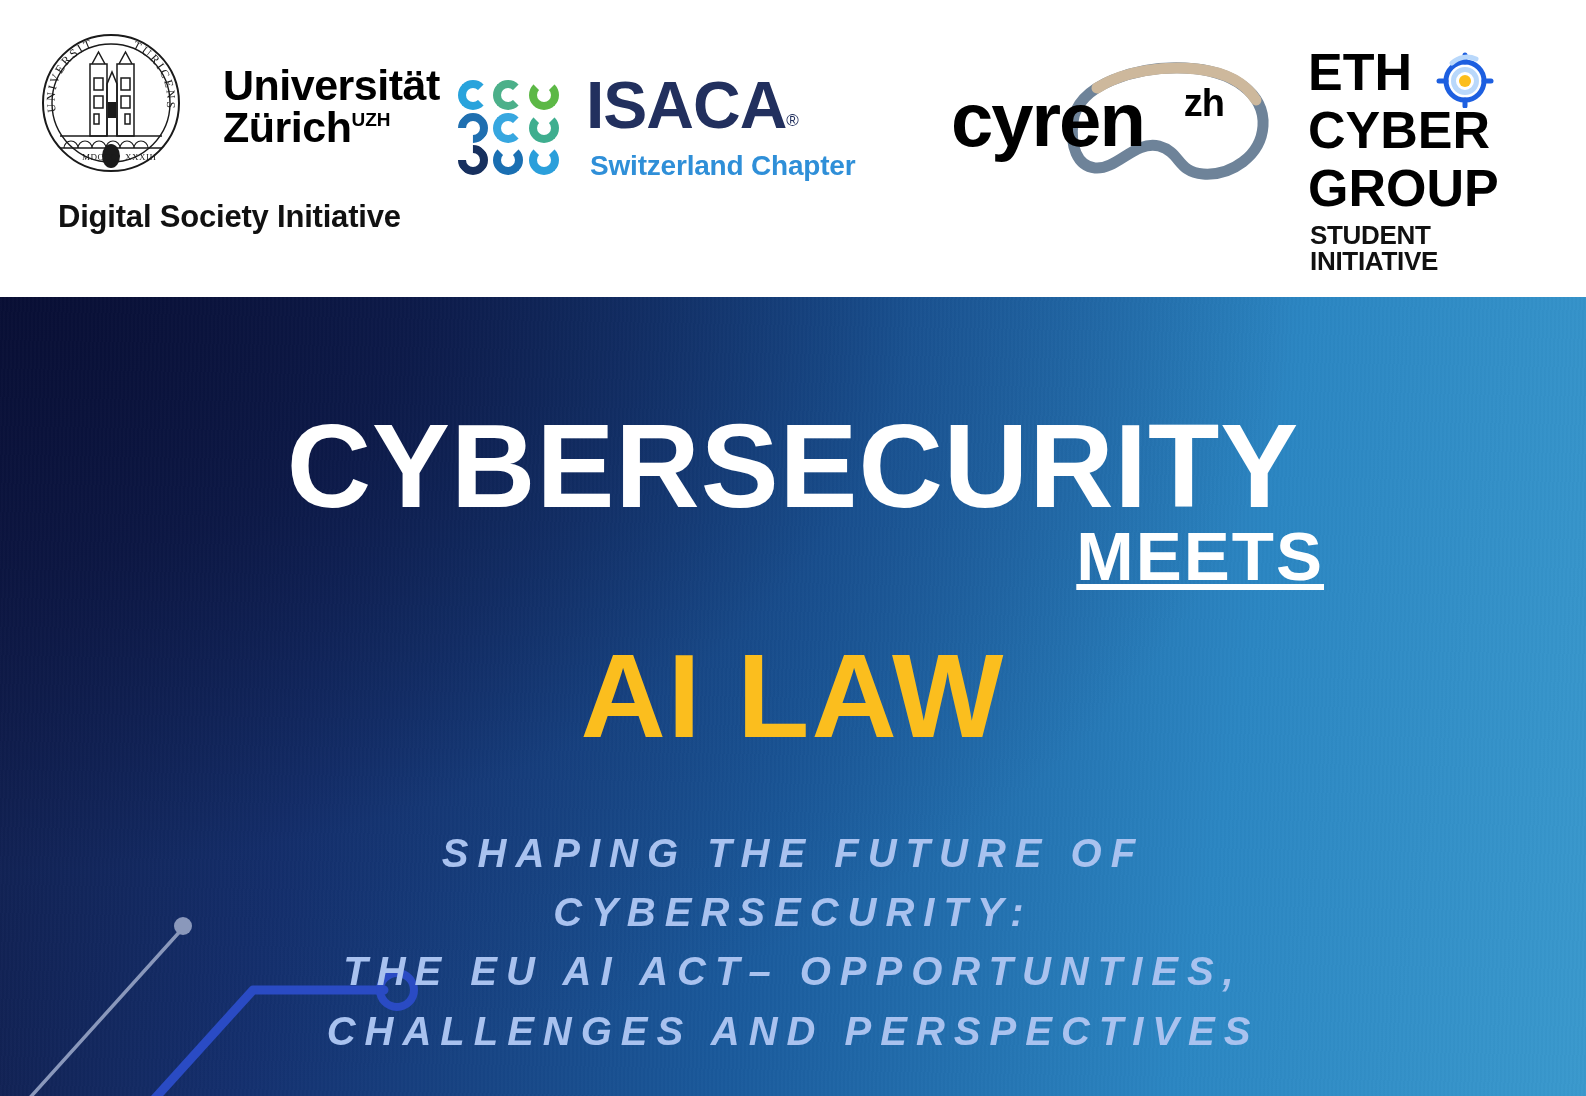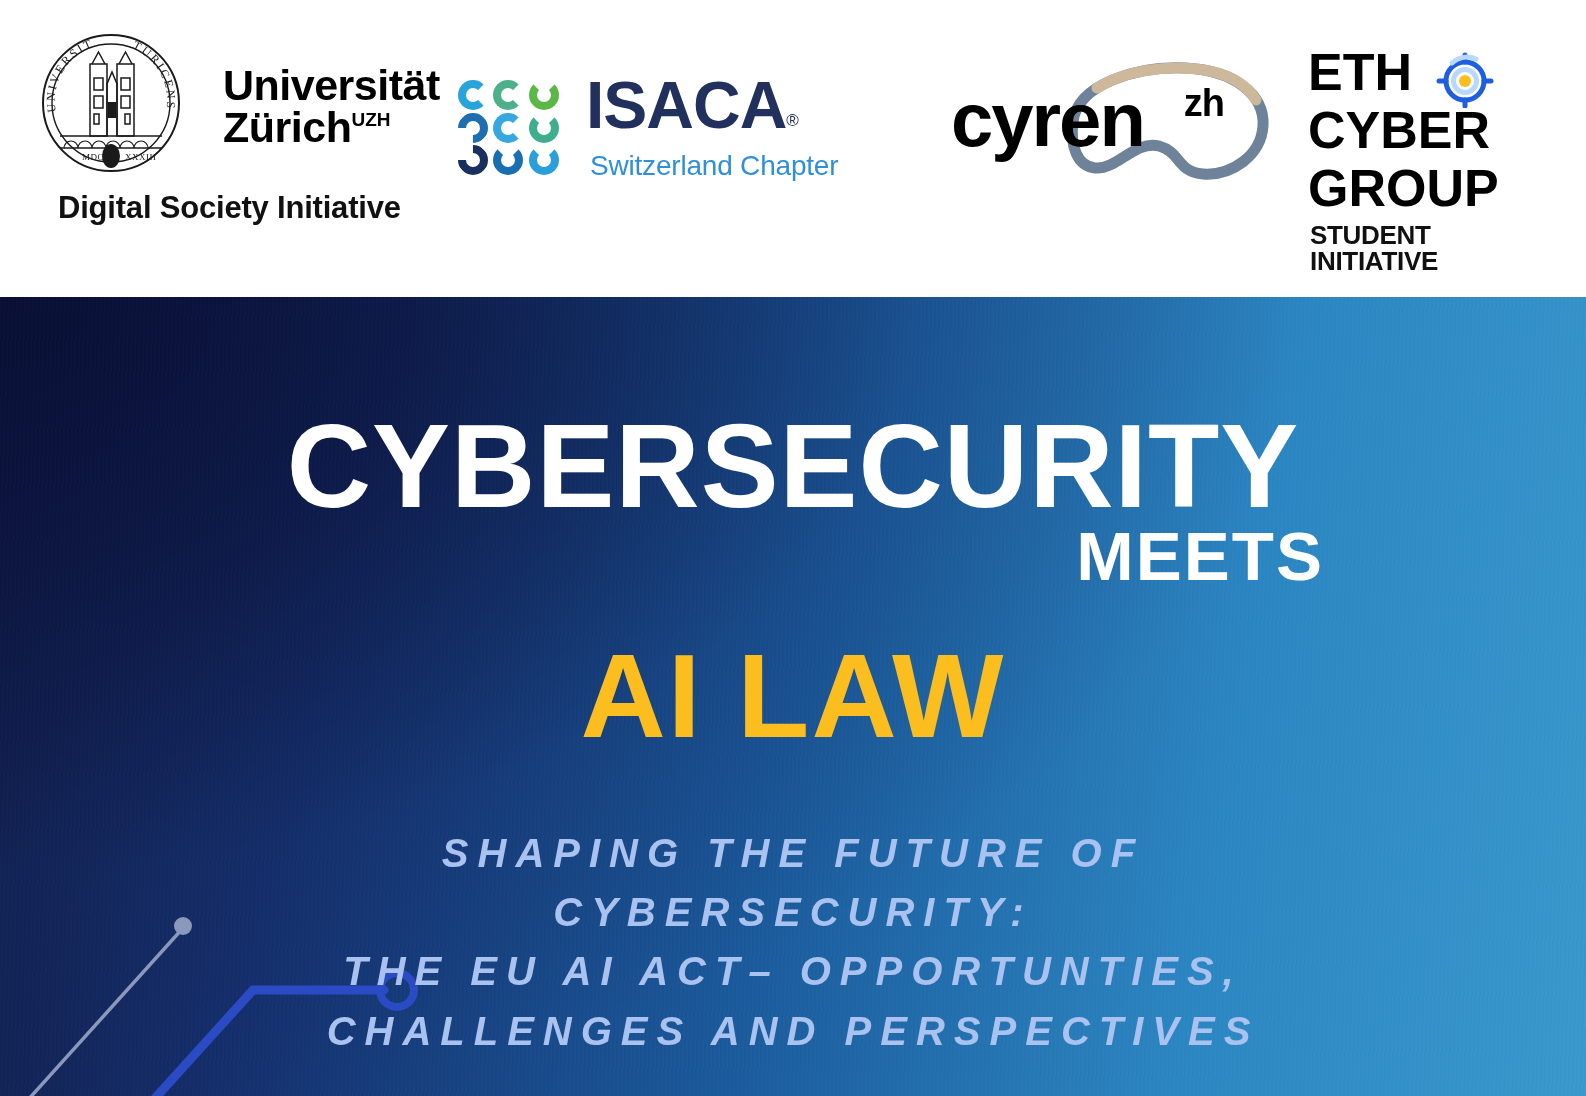--- a/index.html
+++ b/index.html
@@ -50,21 +50,21 @@
     letter-spacing: -0.5px;
     margin-left: 27px;
   }
   #uzh-wordmark .sup {
     font-size: 19px;
     vertical-align: 16px;
     letter-spacing: 0px;
   }
   #uzh-dsi {
     position: absolute;
-    left: 20px; top: 164px;
+    left: 20px; top: 173px;
     font-weight: bold;
     font-size: 31px;
     color: #111111;
     letter-spacing: -0.2px;
     white-space: nowrap;
   }
 
   
   #isaca-logo {
     position: absolute;
@@ -101,20 +101,21 @@
     vertical-align: 2px;
     font-weight: normal;
   }
   #isaca-sub {
     position: absolute;
     left: 132px; top: 78px;
     font-size: 28px;
     color: #2f8fd8;
     letter-spacing: -0.2px;
     white-space: nowrap;
+    font-weight: bold;
   }
 
   
   #cyren-logo {
     position: absolute;
     left: 945px; top: 60px;
     width: 330px; height: 140px;
   }
   #cyren-blob { position: absolute; left: 0; top: 0; }
   #cyren-word {
@@ -225,20 +226,21 @@
     transform: scaleX(0.99);
   }
   #title-meets {
     position: absolute;
     right: 262px; top: 225px;
     font-weight: bold;
     font-size: 69px;
     line-height: 1;
     letter-spacing: 2px;
     color: #ffffff;
+    text-decoration: underline;
   }
   #title-ailaw {
     position: absolute;
     left: 0; top: 340px;
     width: 1586px;
     text-align: center;
     font-weight: bold;
     font-size: 118px;
     line-height: 1;
     letter-spacing: 2px;

